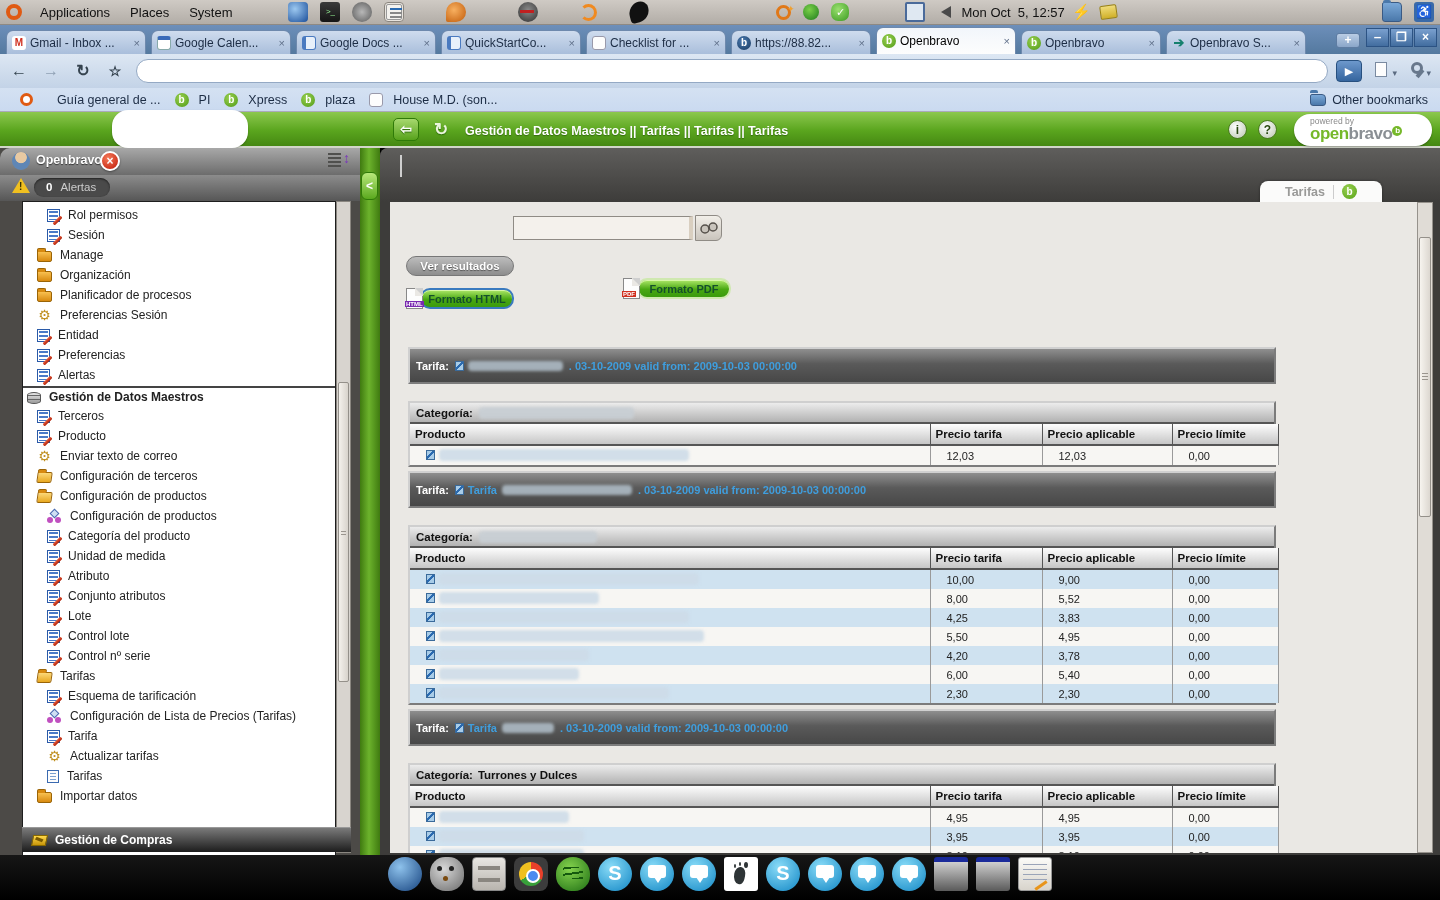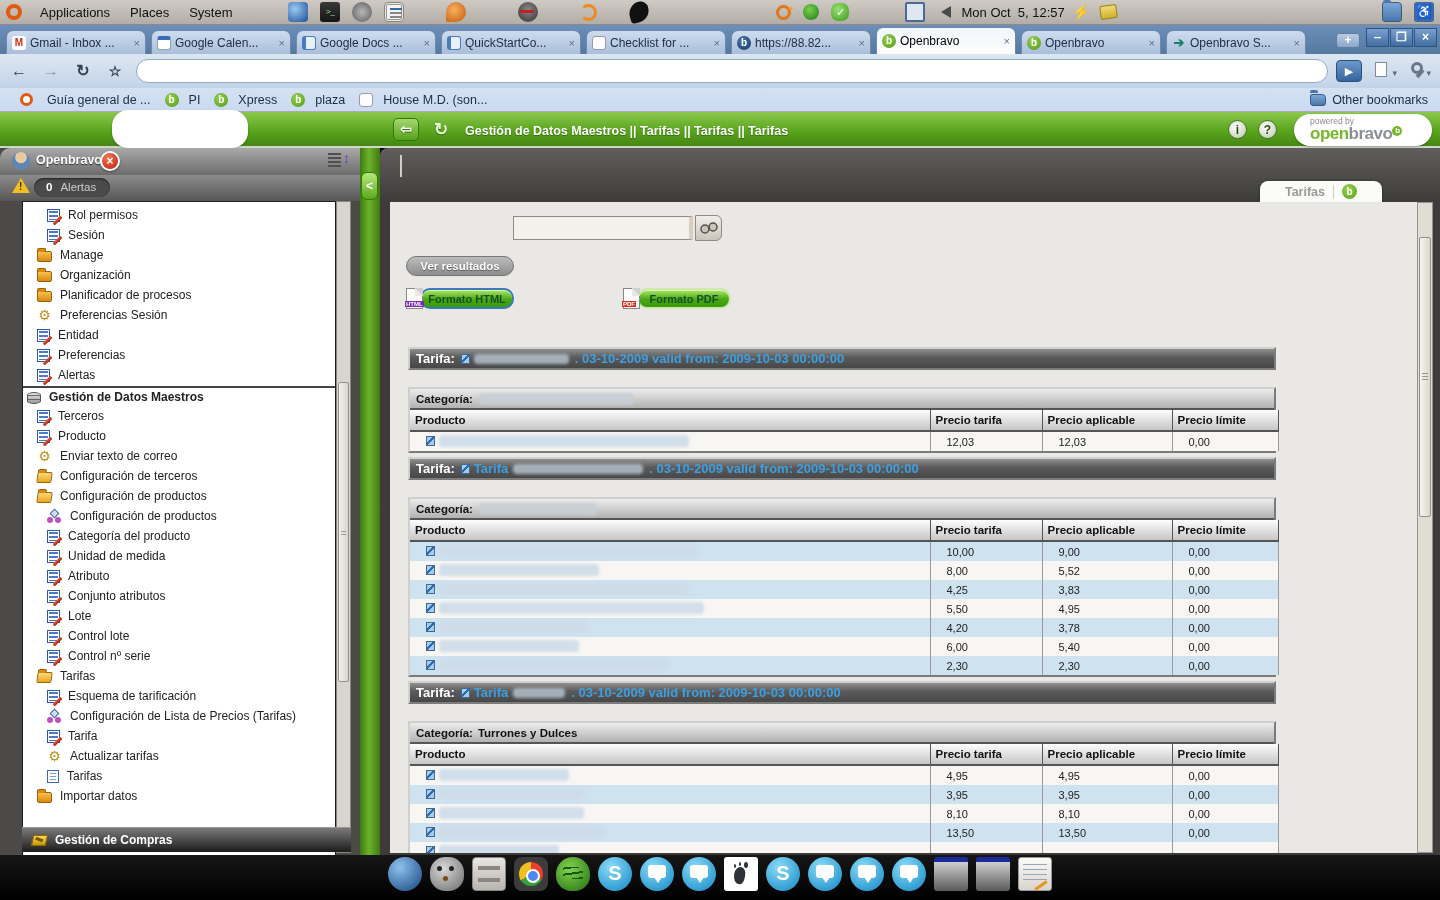--- a/index.html
+++ b/index.html
@@ -149,21 +149,21 @@
   .docico{width:17px;height:21px;background:#fdfdfd;border:1px solid #888;position:relative;flex:none;z-index:2}
   .docico::before{content:"";position:absolute;right:-1px;top:-1px;border:4px solid #cfcfcf;border-left-color:#eae8e4;border-bottom-color:#eae8e4}
   .docico .tag{position:absolute;left:-2px;bottom:1px;font-size:6px;font-weight:bold;color:#fff;padding:0 1px}
   .docico .tag.html{background:#7a2ab0}
   .docico .tag.pdf{background:#d03020}
   .fmtpill{width:94px;height:21px;margin-left:-3px;border-radius:10px;color:#14502a;font-weight:bold;font-size:11px;text-align:center;line-height:19px;background:linear-gradient(#aee86a,#49a812 55%,#3a9a0c);box-shadow:inset 0 1px 0 #d8f8a8}
   .fmtpill.htmlring{border:2px solid #3a7abf}
   .fmtpill.pdfring{border:2px solid #cfe8b0}
 
   #sections{position:absolute;left:18px;top:145px;width:868px}
-  .tarifabar{height:23px;background:linear-gradient(#8f8f8f,#5a5a5a 45%,#474747);border:2px outset #d0d0d0;display:flex;align-items:center;padding:0 6px;margin-bottom:17px;font-size:13px;white-space:nowrap}
+  .tarifabar{height:37px;background:linear-gradient(#8f8f8f,#5a5a5a 45%,#474747);border:2px outset #d0d0d0;display:flex;align-items:center;padding:0 6px;margin-bottom:17px;font-size:11px;white-space:nowrap}
   .tarifabar .tl{color:#fff;font-weight:bold;margin-right:6px}
   .linkico{width:9px;height:10px;background:linear-gradient(135deg,#a8cce8 38%,#2a6ab0 38% 58%,#a8cce8 58%);border:1px solid #3a6a9a;flex:none;margin-right:4px}
   .bluelink{color:#3f9ede;font-weight:bold;margin-right:5px}
   .blur{display:inline-block;height:11px;border-radius:4px;background:rgba(205,219,232,.9);filter:blur(1.5px);margin-right:6px;vertical-align:middle}
   .tarifabar .blur{background:rgba(190,205,218,.75);height:10px}
   .cattable{border:2px outset #cfcfcf;background:#555;margin-bottom:4px}
   .catbar{height:21px;background:linear-gradient(#ececec,#b2b2b2);border-bottom:2px solid #555;display:flex;align-items:center;padding:0 6px;font-size:11.5px;font-weight:bold;color:#111}
   .catbar .blur{background:rgba(200,206,212,.9);height:12px;margin-left:6px}
   table.pl{border-collapse:collapse;width:100%;table-layout:fixed}
   table.pl th{background:linear-gradient(#fdfdfd,#c6c6c6);font-size:11.5px;text-align:left;padding:4px 5px;border-right:1px solid #555;border-bottom:2px solid #555;color:#111}
@@ -305,21 +305,21 @@
   <span class="menico">
       <span class="wrenchico"></span>
       <span class="caret">▾</span>
     </span>
 </div>
 
 <div id="bookmarks" class="abs">
   <span id="bmklist" style="display:flex">
       <span class="bmk">
         <span class="fav ubuntu"></span>
-        <span style="margin-left: 9px;">Guía general de ...</span>
+        <span style="margin-left: 19px;">Guía general de ...</span>
       </span>
       <span class="bmk">
         <span class="fav openbravo">b</span>
         <span style="margin-left: 5px;">PI</span>
       </span>
       <span class="bmk">
         <span class="fav openbravo">b</span>
         <span style="margin-left: 5px;">Xpress</span>
       </span>
       <span class="bmk">
@@ -516,21 +516,21 @@
         <line x1="8" y1="6" x2="10" y2="5.5" stroke="#55504a" stroke-width="2"></line>
       </svg>
     </div>
     <div id="verres">Ver resultados</div>
     <div class="fmtwrap" style="left:16px;top:86px">
       <span class="docico">
           <span class="tag html">HTML</span>
         </span>
       <span class="fmtpill htmlring">Formato HTML</span>
     </div>
-    <div class="fmtwrap" style="left:233px;top:86px">
+    <div class="fmtwrap" style="left:233px;top:76px">
       <span class="docico">
           <span class="tag pdf">PDF</span>
         </span>
       <span class="fmtpill pdfring">Formato PDF</span>
     </div>
     <div id="sections">
         <div class="tarifabar">
           <span class="tl">Tarifa:</span>
           <span class="linkico"></span>
           <span class="blur" style="width: 95px;"></span>

